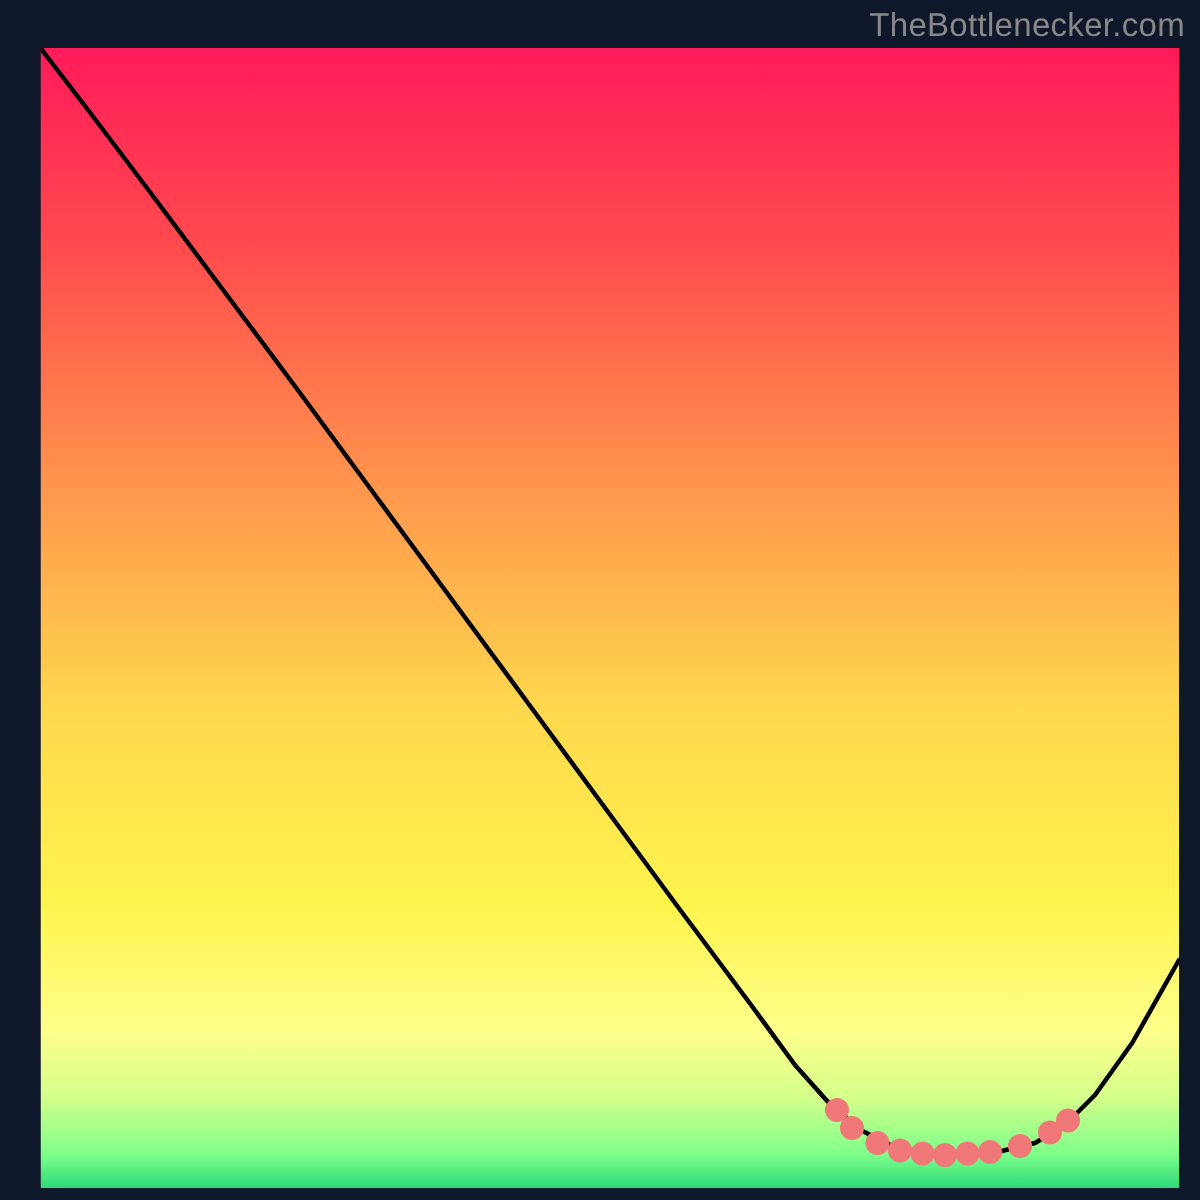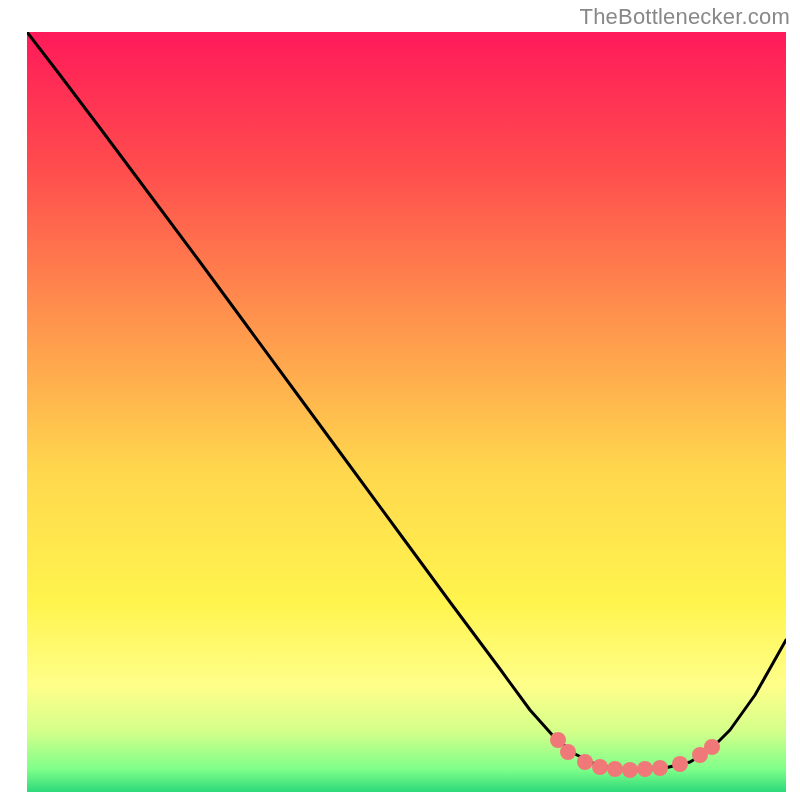--- a/index.html
+++ b/index.html
@@ -8,21 +8,21 @@
     width: 800px;
     height: 800px;
     background: #000;
     overflow: hidden;
     font-family: Arial, Helvetica, sans-serif;
   }
   .frame {
     position: relative;
     width: 800px;
     height: 800px;
-    background: #ffffff;
+    background: #0f172a;
   }
   .attribution {
     position: absolute;
     top: 4px;
     right: 10px;
     color: #888;
     font-size: 22px;
     font-weight: 500;
     letter-spacing: 0.2px;
   }

